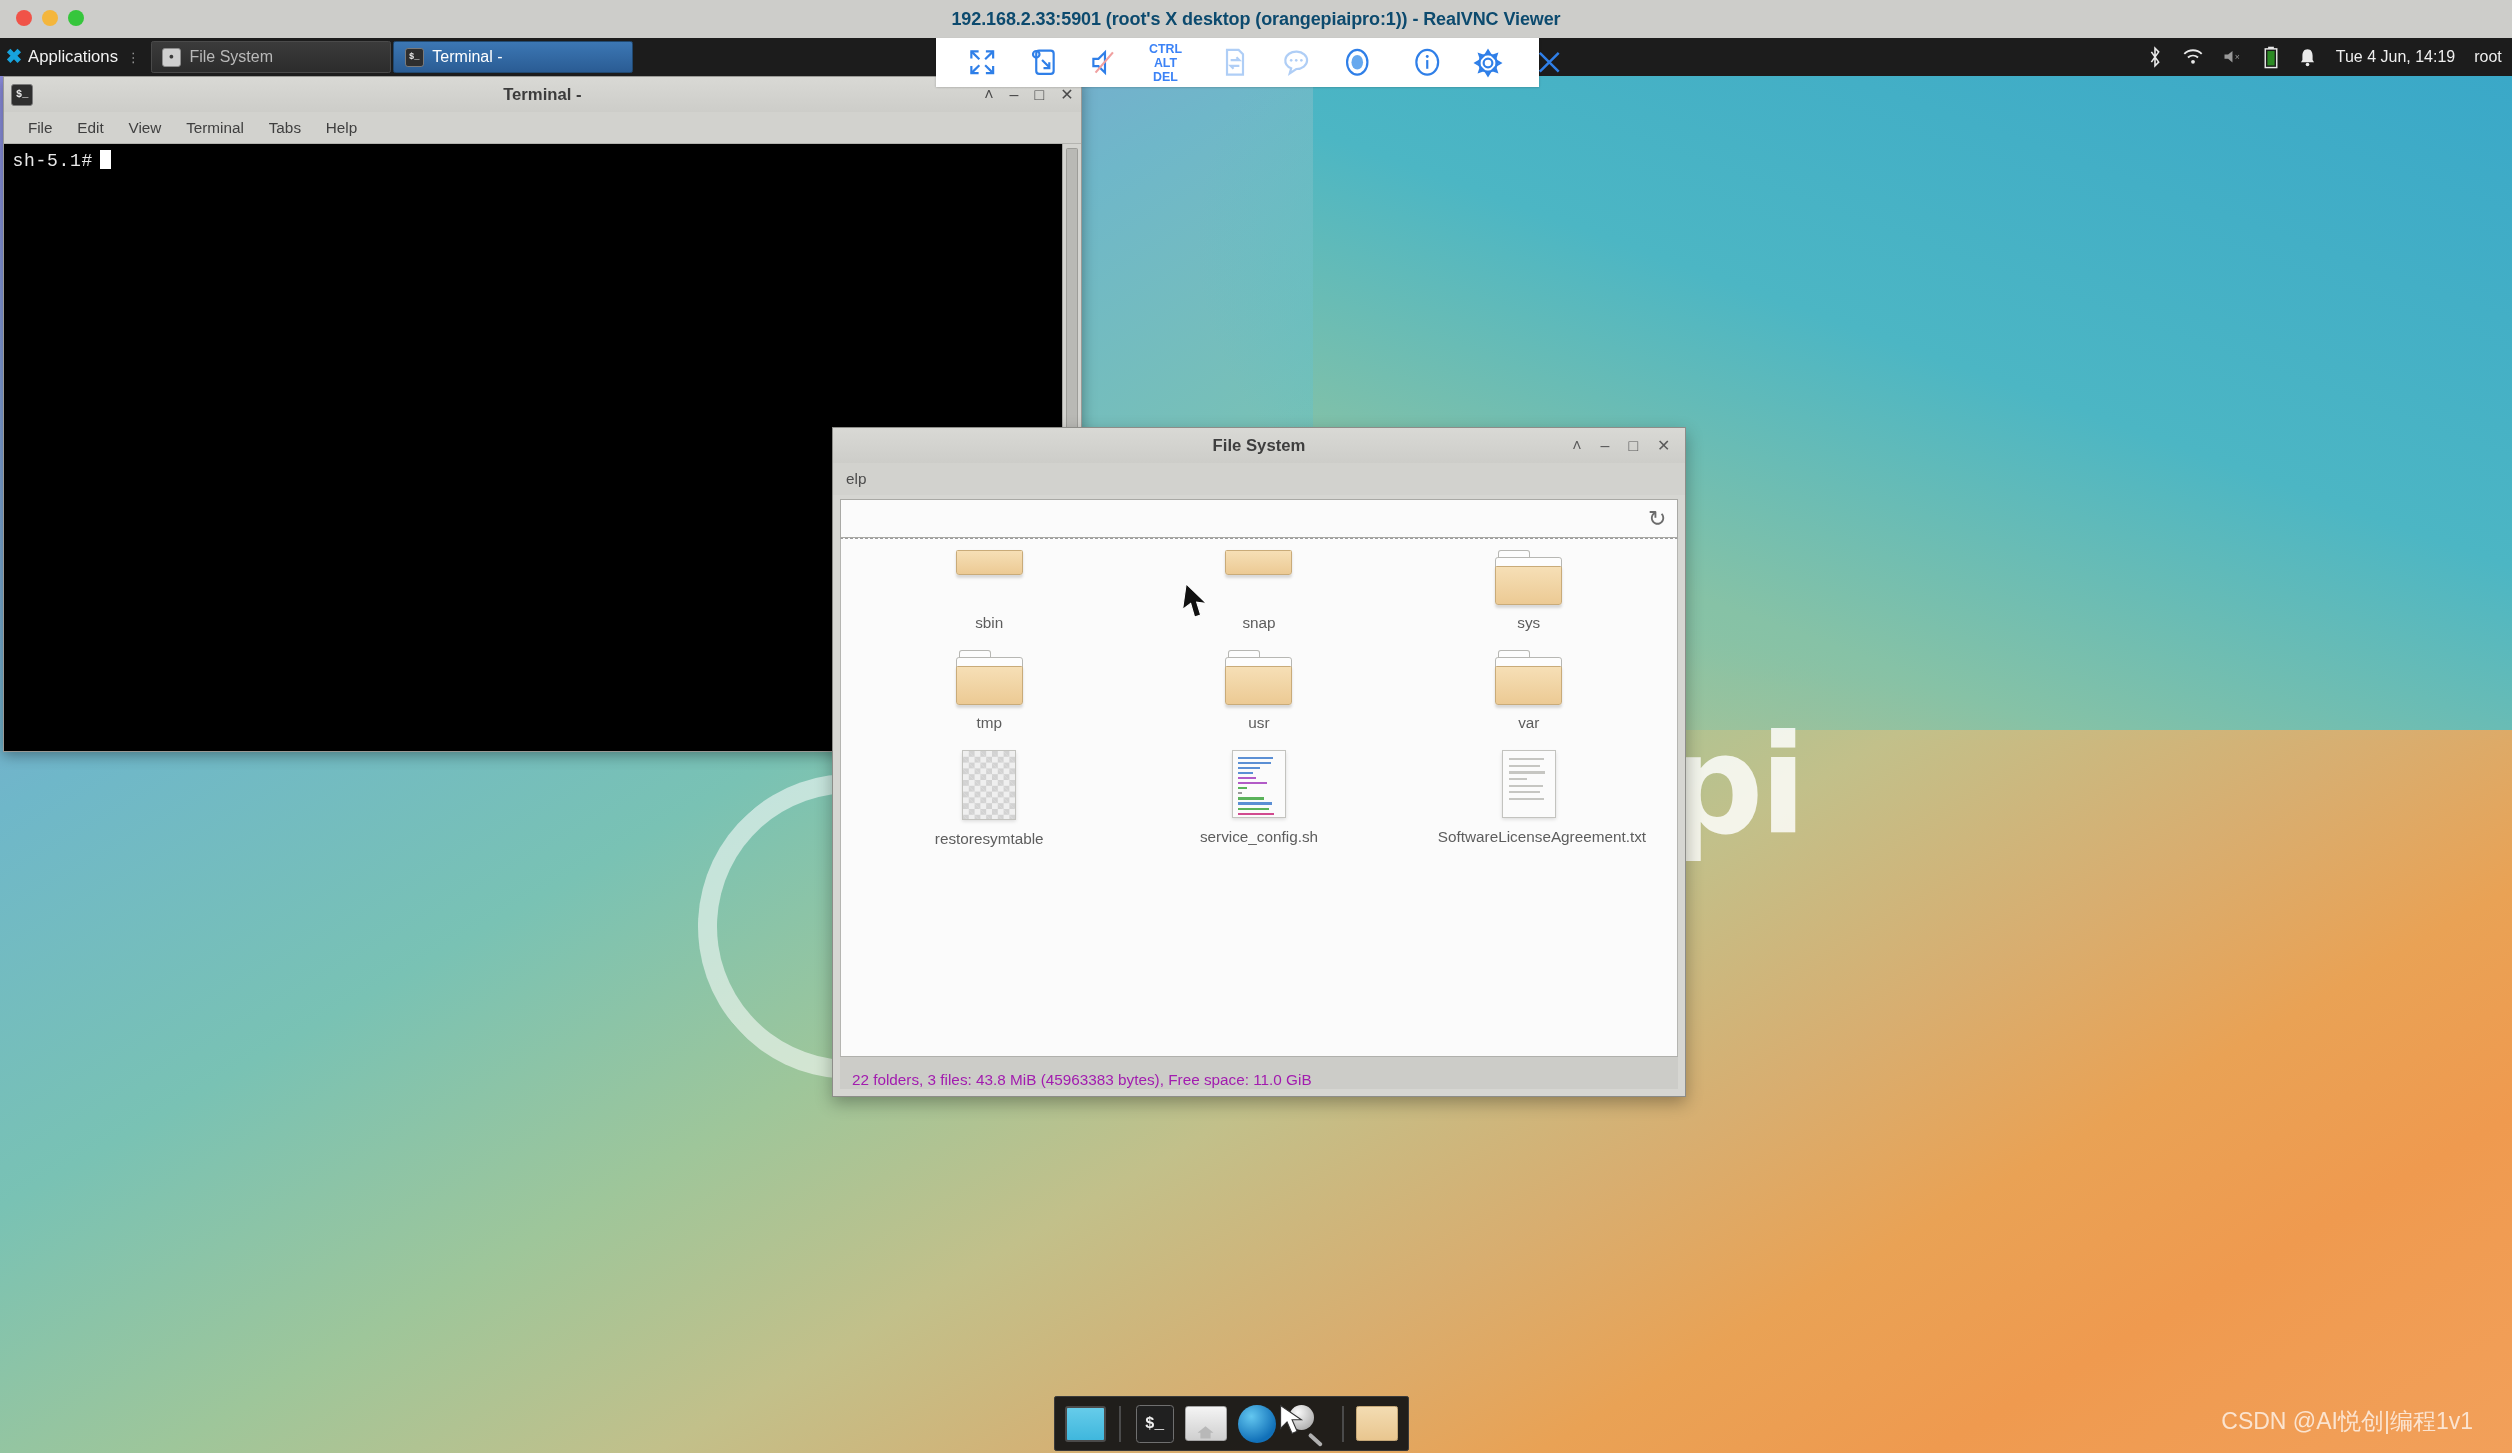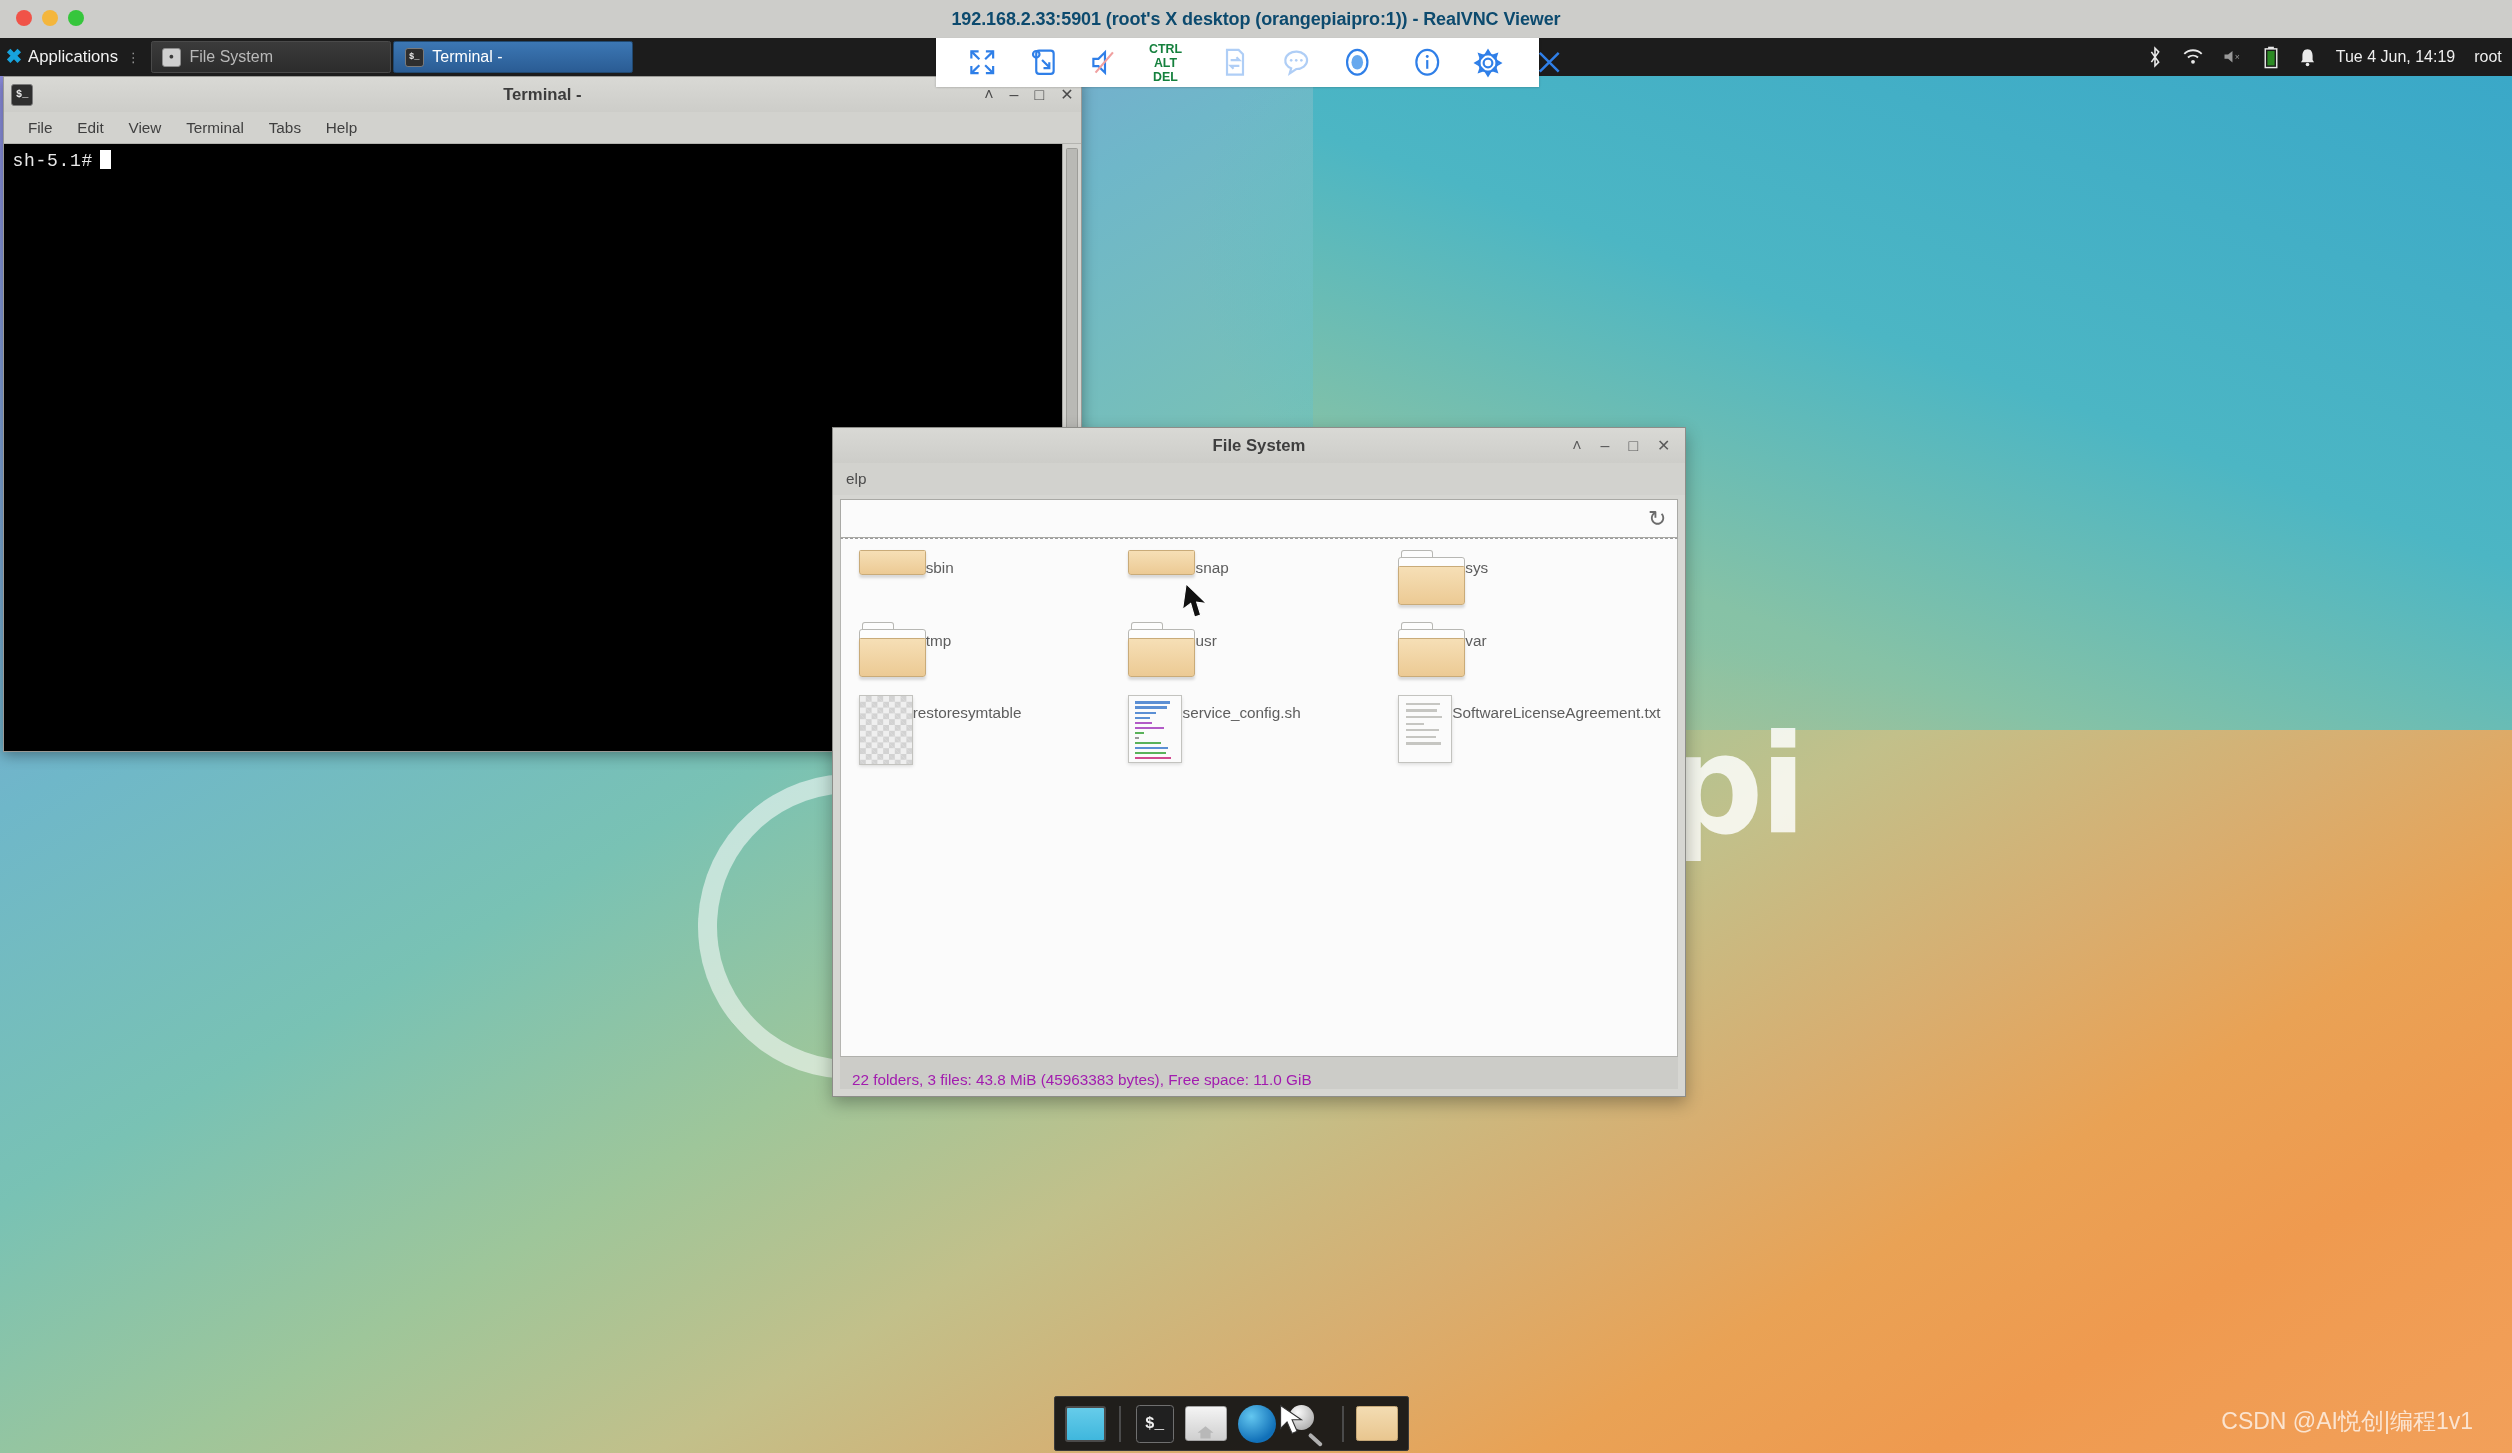--- a/index.html
+++ b/index.html
@@ -48,21 +48,21 @@
   }
   .vnc-toolbar .grp { display:flex; align-items:center; gap: 0px; }
   .tb-btn {
     width: 61px; height: 44px;
     display:flex; align-items:center; justify-content:center;
     color: #2f7fe8;
   }
   .tb-btn.dim { opacity: .38; }
   .tb-sep { width: 0.7px; height: 32px; background: #cfcfcf; margin: 0 4.4px; }
   .tb-text {
-    font-size: 12.4px; font-weight: 700; color:#15803d;
+    font-size: 12.4px; font-weight: 700; color:#3b82f6;
     line-height: 14px; text-align:center;
   }
 
   
   .xfce-panel {
     position:absolute; left: 0; top: 38px; width: 2512px; height: 38px;
     background: #1c1c1c; color: #e8e8e8;
     display:flex; align-items:center;
     z-index: 40;
   }
@@ -240,21 +240,21 @@
     flex:1; background:#fbfbfb; border-top:0.7px dashed #9b9b9b;
     position:relative; overflow:hidden;
     margin: 0 7.3px;
     border-left:0.7px solid #b5b5b1; border-right:0.7px solid #b5b5b1;
   }
   .fm-grid {
     display:grid; grid-template-columns: repeat(3, 1fr);
     padding: 0 13px;
   }
   .fm-item {
-    display:flex; flex-direction:row; align-items:flex-start;
+    display:flex; flex-direction:column; align-items:center;
     padding: 10.2px 4.4px 7.3px 4.4px;
   }
   .fm-item .label {
     margin-top: 8.7px; font-size: 15.3px; color:#5d5d5d;
     text-align:center; line-height: 19px; max-width: 182px;
   }
   .folder {
     width: 67px; height: 55px; position:relative;
   }
   .folder .tab {

